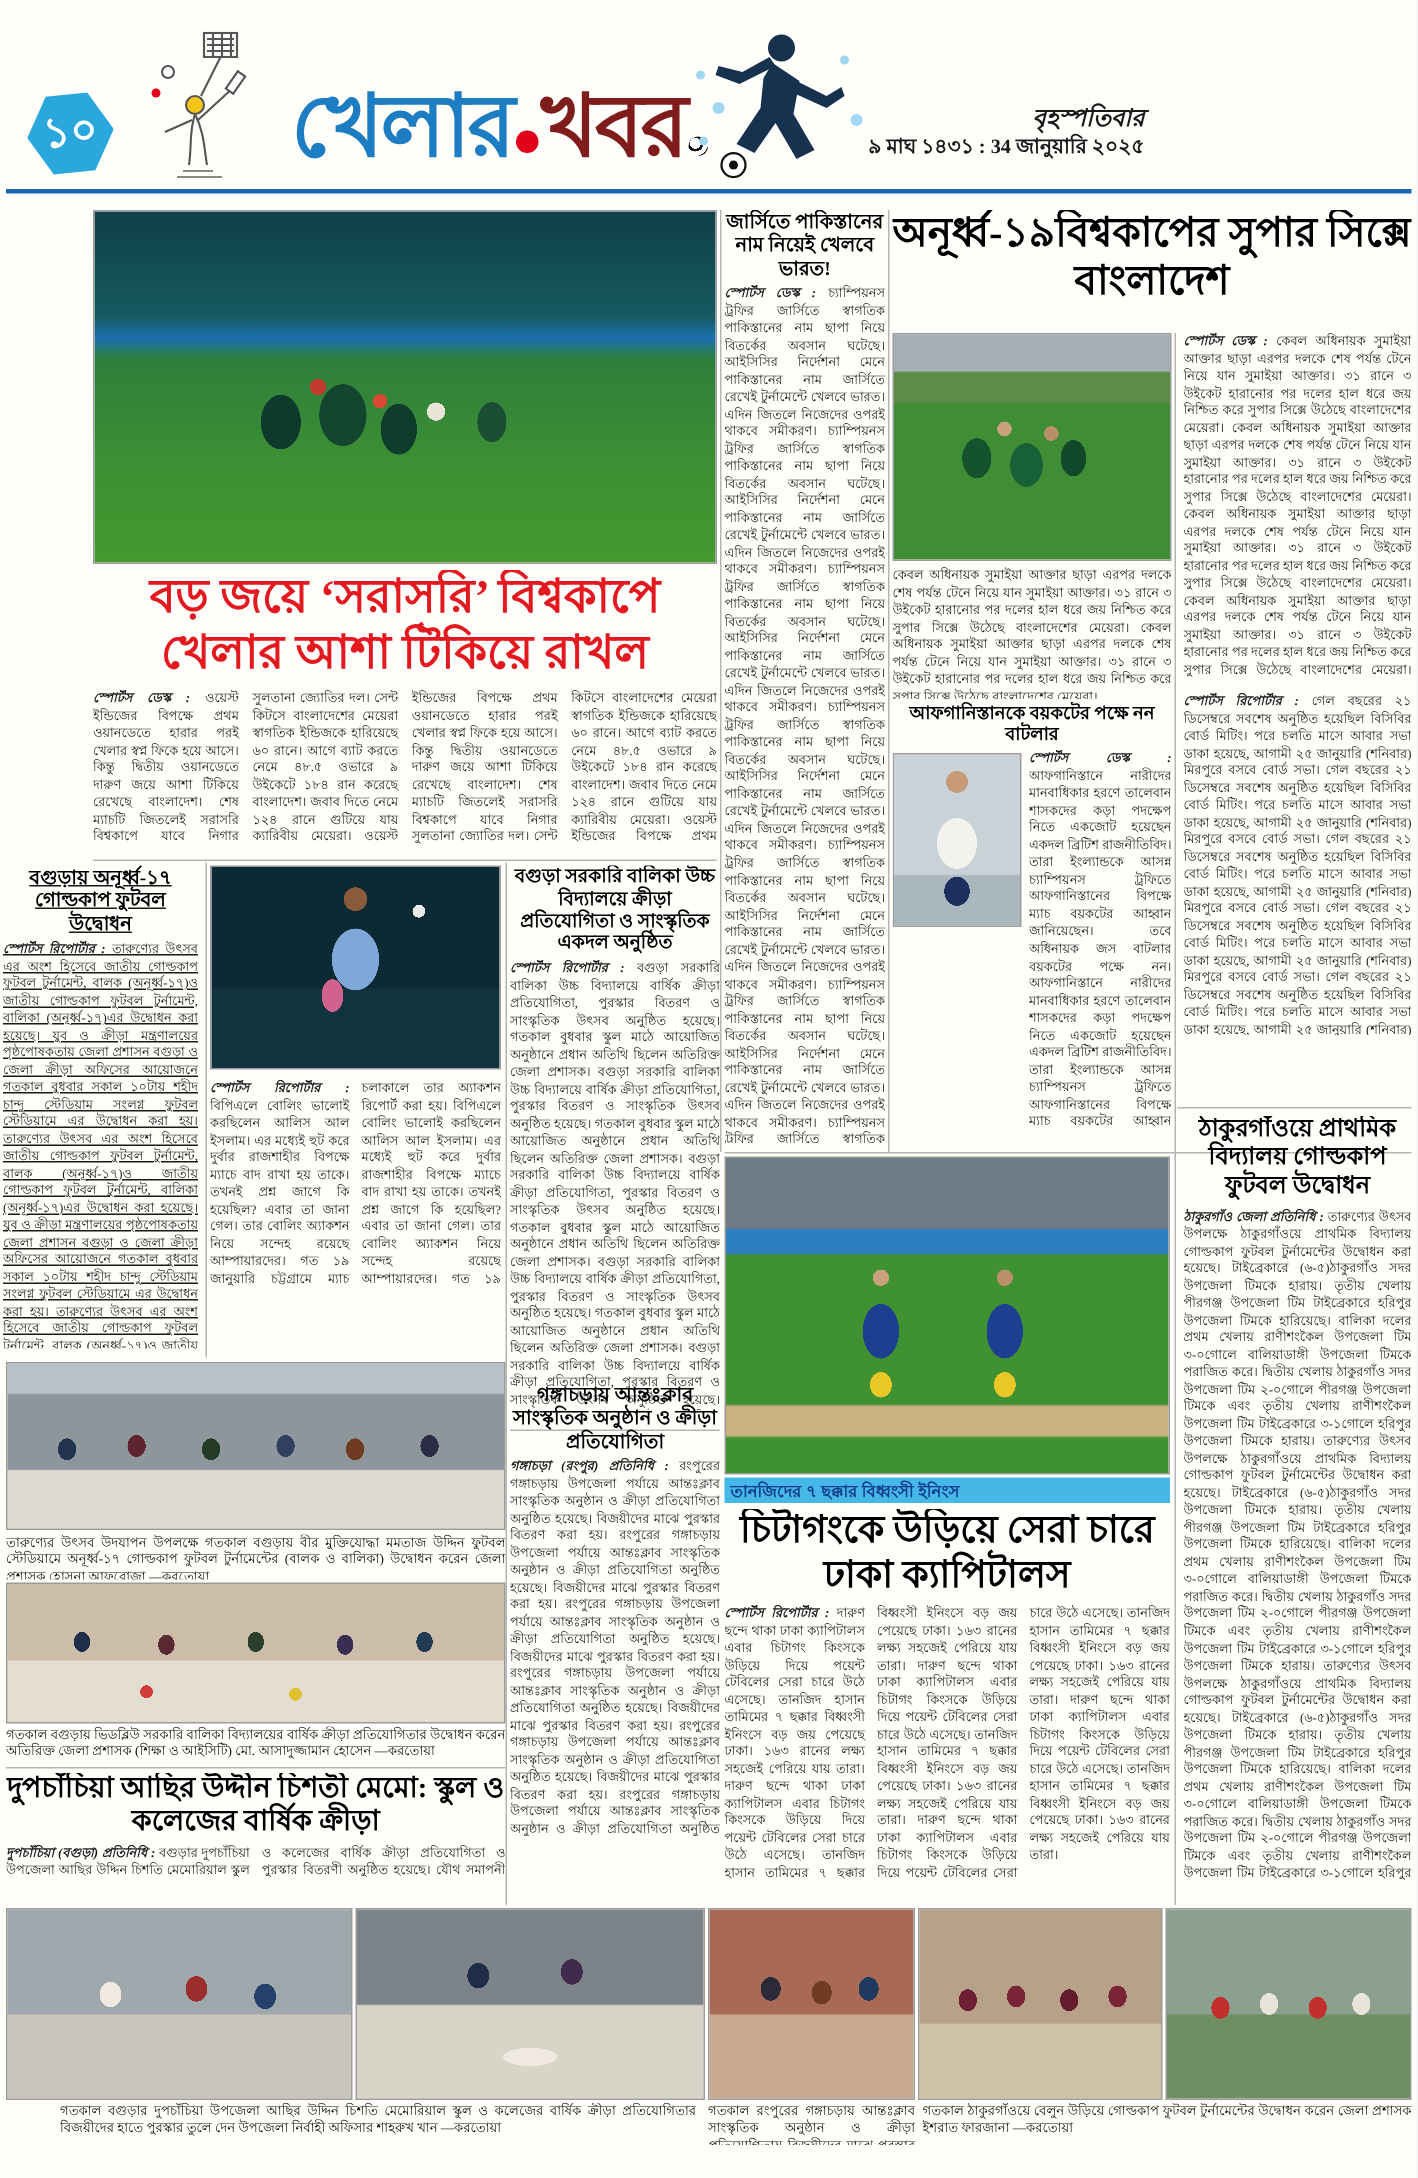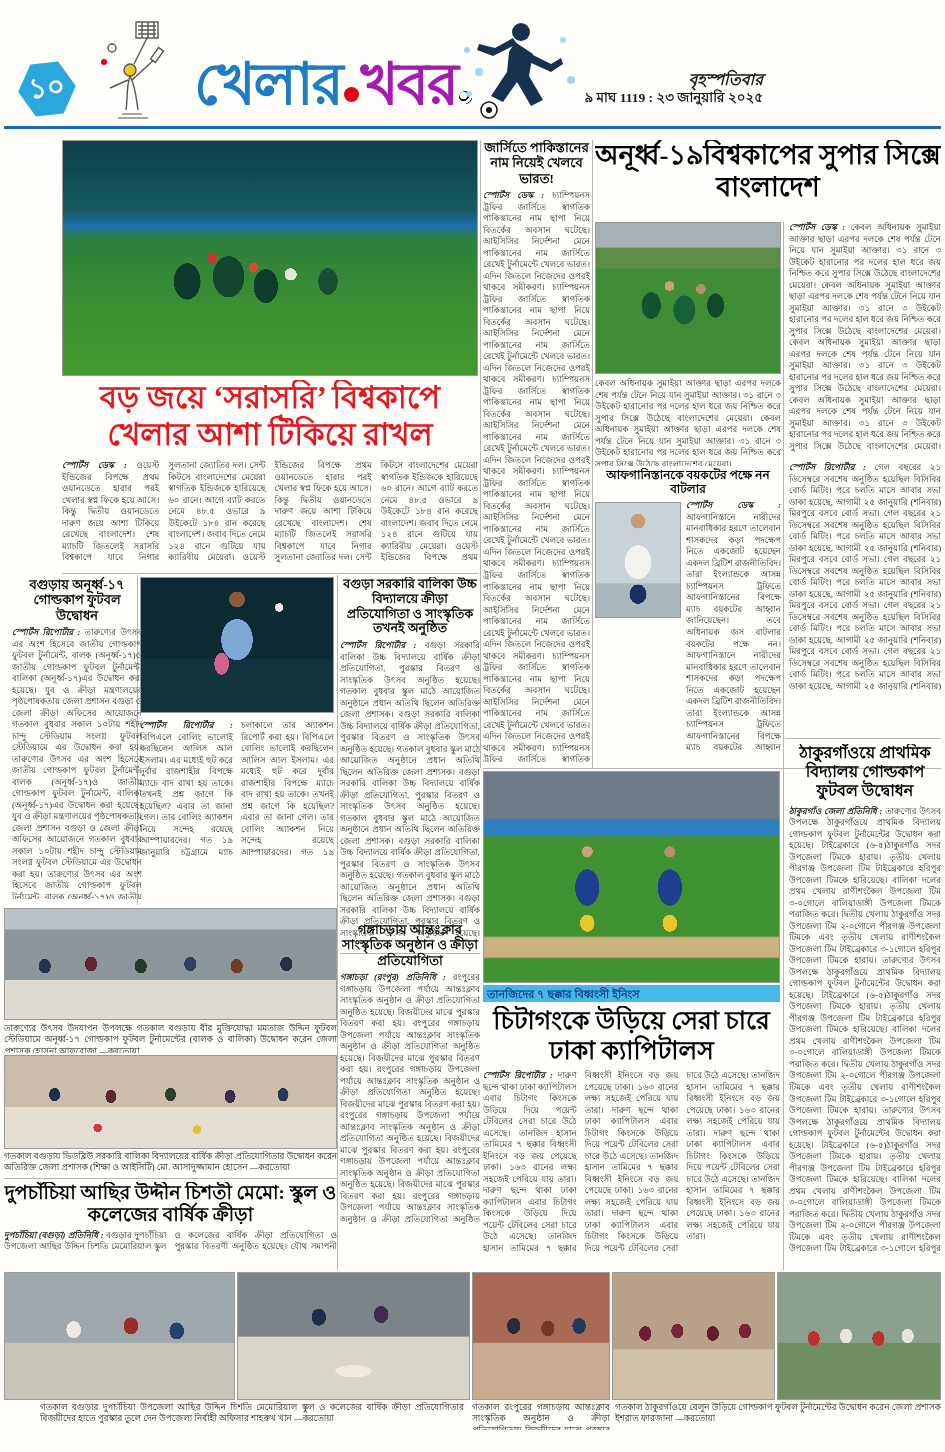--- a/index.html
+++ b/index.html
@@ -15,21 +15,21 @@
     position:absolute; left:14px; top:42px; width:58px; height:58px;
     background:#2aa7dd; clip-path:polygon(26% 5%,74% 5%,100% 50%,74% 95%,26% 95%,0 50%);
     display:flex; align-items:center; justify-content:center;
     color:#fff; font-weight:bold; font-size:28px; transform:rotate(-6deg);
     font-family:"Liberation Sans",sans-serif;
   }
   .doodle { position:absolute; left:86px; top:0; }
   .logo { position:absolute; left:190px; top:22px; white-space:nowrap; font-family:"Liberation Sans",sans-serif; }
   .logo .p1 { font-size:58px; font-weight:bold; color:#1d7dc2; letter-spacing:-2px; }
   .logo .reddot { display:inline-block; width:15px; height:15px; border-radius:50%; background:#e2001a; margin:0 2px 2px 2px; }
-  .logo .p2 { font-size:58px; font-weight:bold; color:#a21caf; letter-spacing:-2px; }
+  .logo .p2 { font-size:58px; font-weight:bold; color:#7f1d1d; letter-spacing:-2px; }
   .ballglyph { display:inline-block; width:13px; height:13px; border-radius:50%;
     background:radial-gradient(circle at 35% 35%, #fff 0 30%, #111 31% 45%, #fff 46% 70%, #111 71%);
     margin-left:2px; }
   .kicker-figure { position:absolute; left:455px; top:2px; }
   .dateblock { position:absolute; right:178px; top:52px; text-align:right; line-height:1.25; }
   .dateblock .wd { font-size:16px; font-weight:bold; font-style:italic; }
   .dateblock .dt { font-size:13.5px; font-weight:bold; }
   .paperlogo { position:absolute; right:8px; top:40px; width:150px; text-align:center;
     border-left:5px solid #1d7dc2; padding-left:10px; font-family:"Liberation Sans",sans-serif; }
   .paperlogo .pfx { font-size:15px; font-weight:bold; letter-spacing:1px; }
@@ -175,21 +175,21 @@
           <path d="M56 22 L74 34 L70 56 L84 80 L72 86 L58 62 L44 82 L32 76 L48 52 L50 32 Z"></path>
           <path d="M58 24 L34 36 L18 30 L20 24 L36 28 L54 18 Z"></path>
           <path d="M72 34 L92 44 L102 38 L104 44 L92 52 L70 42 Z"></path>
         </g>
         <circle cx="30" cy="90" r="8" fill="#fff" stroke="#111" stroke-width="1.5"></circle>
         <circle cx="30" cy="90" r="3" fill="#111"></circle>
       </svg>
     </div>
     <div class="dateblock">
       <div class="wd">বৃহস্পতিবার</div>
-      <div class="dt">৯ মাঘ 1119 : ২৩ জানুয়ারি ২০২৫</div>
+      <div class="dt">৯ মাঘ ১৪৩১ : 34 জানুয়ারি ২০২৫</div>
     </div>
   </div>
   <div class="mastrule"></div>
 
   <div class="vr" style="left:480px; top:140px; height:628px;"></div>
   <div class="vr" style="left:592px; top:140px; height:628px;"></div>
   <div class="vr" style="left:783px; top:222px; height:1048px;"></div>
   <div class="vr" style="left:137px; top:575px; height:330px;"></div>
   <div class="vr" style="left:337px; top:575px; height:695px;"></div>
   <div class="hr" style="left:62px; top:573px; width:416px;"></div>
@@ -233,32 +233,32 @@
 
   <div class="art" style="left:789px; top:458px; width:152px; height:276px;">
     <p class="body-txt" style="height:228px; margin-top:4px;"><b>স্পোর্টস রিপোর্টার :</b> <span>গেল বছরের ২১ ডিসেম্বরে সবশেষ অনুষ্ঠিত হয়েছিল বিসিবির বোর্ড মিটিং। পরে চলতি মাসে আবার সভা ডাকা হয়েছে, আগামী ২৫ জানুয়ারি (শনিবার) মিরপুরে বসবে বোর্ড সভা। গেল বছরের ২১ ডিসেম্বরে সবশেষ অনুষ্ঠিত হয়েছিল বিসিবির বোর্ড মিটিং। পরে চলতি মাসে আবার সভা ডাকা হয়েছে, আগামী ২৫ জানুয়ারি (শনিবার) মিরপুরে বসবে বোর্ড সভা। গেল বছরের ২১ ডিসেম্বরে সবশেষ অনুষ্ঠিত হয়েছিল বিসিবির বোর্ড মিটিং। পরে চলতি মাসে আবার সভা ডাকা হয়েছে, আগামী ২৫ জানুয়ারি (শনিবার) মিরপুরে বসবে বোর্ড সভা। গেল বছরের ২১ ডিসেম্বরে সবশেষ অনুষ্ঠিত হয়েছিল বিসিবির বোর্ড মিটিং। পরে চলতি মাসে আবার সভা ডাকা হয়েছে, আগামী ২৫ জানুয়ারি (শনিবার) মিরপুরে বসবে বোর্ড সভা। গেল বছরের ২১ ডিসেম্বরে সবশেষ অনুষ্ঠিত হয়েছিল বিসিবির বোর্ড মিটিং। পরে চলতি মাসে আবার সভা ডাকা হয়েছে, আগামী ২৫ জানুয়ারি (শনিবার) মিরপুরে বসবে বোর্ড সভা। গেল বছরের ২১ ডিসেম্বরে সবশেষ অনুষ্ঠিত হয়েছিল বিসিবির বোর্ড মিটিং। পরে চলতি মাসে আবার সভা ডাকা হয়েছে, আগামী ২৫ জানুয়ারি (শনিবার) মিরপুরে বসবে বোর্ড সভা। গেল বছরের ২১ ডিসেম্বরে সবশেষ অনুষ্ঠিত হয়েছিল বিসিবির বোর্ড মিটিং। পরে চলতি মাসে আবার সভা ডাকা হয়েছে, আগামী ২৫ জানুয়ারি (শনিবার) মিরপুরে বসবে বোর্ড সভা।</span></p>
   </div>
 
   <div class="art" style="left:789px; top:744px; width:152px; height:524px;">
     <div class="hl" style="font-size:16px;">ঠাকুরগাঁওয়ে প্রাথমিক বিদ্যালয় গোল্ডকাপ ফুটবল উদ্বোধন</div>
     <p class="body-txt" style="height:448px; margin-top:5px;"><b>ঠাকুরগাঁও জেলা প্রতিনিধি :</b> <span>তারুণ্যের উৎসব উপলক্ষে ঠাকুরগাঁওয়ে প্রাথমিক বিদ্যালয় গোল্ডকাপ ফুটবল টুর্নামেন্টের উদ্বোধন করা হয়েছে। টাইব্রেকারে (৬-৫)ঠাকুরগাঁও সদর উপজেলা টিমকে হারায়। তৃতীয় খেলায় পীরগঞ্জ উপজেলা টিম টাইব্রেকারে হরিপুর উপজেলা টিমকে হারিয়েছে। বালিকা দলের প্রথম খেলায় রাণীশংকৈল উপজেলা টিম ৩-০গোলে বালিয়াডাঙ্গী উপজেলা টিমকে পরাজিত করে। দ্বিতীয় খেলায় ঠাকুরগাঁও সদর উপজেলা টিম ২-০গোলে পীরগঞ্জ উপজেলা টিমকে এবং তৃতীয় খেলায় রাণীশংকৈল উপজেলা টিম টাইব্রেকারে ৩-১গোলে হরিপুর উপজেলা টিমকে হারায়। তারুণ্যের উৎসব উপলক্ষে ঠাকুরগাঁওয়ে প্রাথমিক বিদ্যালয় গোল্ডকাপ ফুটবল টুর্নামেন্টের উদ্বোধন করা হয়েছে। টাইব্রেকারে (৬-৫)ঠাকুরগাঁও সদর উপজেলা টিমকে হারায়। তৃতীয় খেলায় পীরগঞ্জ উপজেলা টিম টাইব্রেকারে হরিপুর উপজেলা টিমকে হারিয়েছে। বালিকা দলের প্রথম খেলায় রাণীশংকৈল উপজেলা টিম ৩-০গোলে বালিয়াডাঙ্গী উপজেলা টিমকে পরাজিত করে। দ্বিতীয় খেলায় ঠাকুরগাঁও সদর উপজেলা টিম ২-০গোলে পীরগঞ্জ উপজেলা টিমকে এবং তৃতীয় খেলায় রাণীশংকৈল উপজেলা টিম টাইব্রেকারে ৩-১গোলে হরিপুর উপজেলা টিমকে হারায়। তারুণ্যের উৎসব উপলক্ষে ঠাকুরগাঁওয়ে প্রাথমিক বিদ্যালয় গোল্ডকাপ ফুটবল টুর্নামেন্টের উদ্বোধন করা হয়েছে। টাইব্রেকারে (৬-৫)ঠাকুরগাঁও সদর উপজেলা টিমকে হারায়। তৃতীয় খেলায় পীরগঞ্জ উপজেলা টিম টাইব্রেকারে হরিপুর উপজেলা টিমকে হারিয়েছে। বালিকা দলের প্রথম খেলায় রাণীশংকৈল উপজেলা টিম ৩-০গোলে বালিয়াডাঙ্গী উপজেলা টিমকে পরাজিত করে। দ্বিতীয় খেলায় ঠাকুরগাঁও সদর উপজেলা টিম ২-০গোলে পীরগঞ্জ উপজেলা টিমকে এবং তৃতীয় খেলায় রাণীশংকৈল উপজেলা টিম টাইব্রেকারে ৩-১গোলে হরিপুর উপজেলা টিমকে হারায়।</span></p>
   </div>
 
-  <div class="art" style="left:12px; top:577px; width:130px; height:328px;">
+  <div class="art" style="left:2px; top:577px; width:130px; height:328px;text-decoration:underline;">
     <div class="hl" style="font-size:13px;">বগুড়ায় অনূর্ধ্ব-১৭ গোল্ডকাপ ফুটবল উদ্বোধন</div>
     <p class="body-txt" style="height:272px; margin-top:4px;"><b>স্পোর্টস রিপোর্টার :</b> <span>তারুণ্যের উৎসব এর অংশ হিসেবে জাতীয় গোল্ডকাপ ফুটবল টুর্নামেন্ট, বালক (অনূর্ধ্ব-১৭)ও জাতীয় গোল্ডকাপ ফুটবল টুর্নামেন্ট, বালিকা (অনূর্ধ্ব-১৭)এর উদ্বোধন করা হয়েছে। যুব ও ক্রীড়া মন্ত্রণালয়ের পৃষ্ঠপোষকতায় জেলা প্রশাসন বগুড়া ও জেলা ক্রীড়া অফিসের আয়োজনে গতকাল বুধবার সকাল ১০টায় শহীদ চান্দু স্টেডিয়াম সংলগ্ন ফুটবল স্টেডিয়ামে এর উদ্বোধন করা হয়। তারুণ্যের উৎসব এর অংশ হিসেবে জাতীয় গোল্ডকাপ ফুটবল টুর্নামেন্ট, বালক (অনূর্ধ্ব-১৭)ও জাতীয় গোল্ডকাপ ফুটবল টুর্নামেন্ট, বালিকা (অনূর্ধ্ব-১৭)এর উদ্বোধন করা হয়েছে। যুব ও ক্রীড়া মন্ত্রণালয়ের পৃষ্ঠপোষকতায় জেলা প্রশাসন বগুড়া ও জেলা ক্রীড়া অফিসের আয়োজনে গতকাল বুধবার সকাল ১০টায় শহীদ চান্দু স্টেডিয়াম সংলগ্ন ফুটবল স্টেডিয়ামে এর উদ্বোধন করা হয়। তারুণ্যের উৎসব এর অংশ হিসেবে জাতীয় গোল্ডকাপ ফুটবল টুর্নামেন্ট, বালক (অনূর্ধ্ব-১৭)ও জাতীয় গোল্ডকাপ ফুটবল টুর্নামেন্ট, বালিকা (অনূর্ধ্ব-১৭)এর উদ্বোধন করা হয়েছে। যুব ও ক্রীড়া মন্ত্রণালয়ের পৃষ্ঠপোষকতায় জেলা প্রশাসন বগুড়া ও জেলা ক্রীড়া অফিসের আয়োজনে গতকাল বুধবার সকাল ১০টায় শহীদ চান্দু স্টেডিয়াম সংলগ্ন ফুটবল স্টেডিয়ামে এর উদ্বোধন করা হয়।</span></p>
   </div>
 
   <div class="photo ph-alis" style="left:140px; top:577px; width:194px; height:136px;"></div>
   <div class="art" style="left:140px; top:716px; width:194px; height:190px;">
     <p class="body-txt cols2" style="height:140px; margin-top:4px;"><b>স্পোর্টস রিপোর্টার :</b> <span>বিপিএলে বোলিং ভালোই করছিলেন আলিস আল ইসলাম। এর মধ্যেই হুট করে দুর্বার রাজশাহীর বিপক্ষে ম্যাচে বাদ রাখা হয় তাকে। তখনই প্রশ্ন জাগে কি হয়েছিল? এবার তা জানা গেল। তার বোলিং অ্যাকশন নিয়ে সন্দেহ রয়েছে আম্পায়ারদের। গত ১৯ জানুয়ারি চট্টগ্রামে ম্যাচ চলাকালে তার অ্যাকশন রিপোর্ট করা হয়। বিপিএলে বোলিং ভালোই করছিলেন আলিস আল ইসলাম। এর মধ্যেই হুট করে দুর্বার রাজশাহীর বিপক্ষে ম্যাচে বাদ রাখা হয় তাকে। তখনই প্রশ্ন জাগে কি হয়েছিল? এবার তা জানা গেল। তার বোলিং অ্যাকশন নিয়ে সন্দেহ রয়েছে আম্পায়ারদের। গত ১৯ জানুয়ারি চট্টগ্রামে ম্যাচ চলাকালে তার অ্যাকশন রিপোর্ট করা হয়। বিপিএলে বোলিং ভালোই করছিলেন আলিস আল ইসলাম। এর মধ্যেই হুট করে দুর্বার রাজশাহীর বিপক্ষে ম্যাচে বাদ রাখা হয় তাকে। তখনই প্রশ্ন জাগে কি হয়েছিল? এবার তা জানা গেল। তার বোলিং অ্যাকশন নিয়ে সন্দেহ রয়েছে আম্পায়ারদের। গত ১৯ জানুয়ারি চট্টগ্রামে ম্যাচ চলাকালে তার অ্যাকশন রিপোর্ট করা হয়।</span></p>
   </div>
 
   <div class="art" style="left:340px; top:577px; width:140px; height:372px;">
-    <div class="hl" style="font-size:12.5px;">বগুড়া সরকারি বালিকা উচ্চ বিদ্যালয়ে ক্রীড়া প্রতিযোগিতা ও সাংস্কৃতিক তখনই অনুষ্ঠিত</div>
+    <div class="hl" style="font-size:12.5px;">বগুড়া সরকারি বালিকা উচ্চ বিদ্যালয়ে ক্রীড়া প্রতিযোগিতা ও সাংস্কৃতিক একদল অনুষ্ঠিত</div>
     <p class="body-txt" style="height:300px; margin-top:4px;"><b>স্পোর্টস রিপোর্টার :</b> <span>বগুড়া সরকারি বালিকা উচ্চ বিদ্যালয়ে বার্ষিক ক্রীড়া প্রতিযোগিতা, পুরস্কার বিতরণ ও সাংস্কৃতিক উৎসব অনুষ্ঠিত হয়েছে। গতকাল বুধবার স্কুল মাঠে আয়োজিত অনুষ্ঠানে প্রধান অতিথি ছিলেন অতিরিক্ত জেলা প্রশাসক। বগুড়া সরকারি বালিকা উচ্চ বিদ্যালয়ে বার্ষিক ক্রীড়া প্রতিযোগিতা, পুরস্কার বিতরণ ও সাংস্কৃতিক উৎসব অনুষ্ঠিত হয়েছে। গতকাল বুধবার স্কুল মাঠে আয়োজিত অনুষ্ঠানে প্রধান অতিথি ছিলেন অতিরিক্ত জেলা প্রশাসক। বগুড়া সরকারি বালিকা উচ্চ বিদ্যালয়ে বার্ষিক ক্রীড়া প্রতিযোগিতা, পুরস্কার বিতরণ ও সাংস্কৃতিক উৎসব অনুষ্ঠিত হয়েছে। গতকাল বুধবার স্কুল মাঠে আয়োজিত অনুষ্ঠানে প্রধান অতিথি ছিলেন অতিরিক্ত জেলা প্রশাসক। বগুড়া সরকারি বালিকা উচ্চ বিদ্যালয়ে বার্ষিক ক্রীড়া প্রতিযোগিতা, পুরস্কার বিতরণ ও সাংস্কৃতিক উৎসব অনুষ্ঠিত হয়েছে। গতকাল বুধবার স্কুল মাঠে আয়োজিত অনুষ্ঠানে প্রধান অতিথি ছিলেন অতিরিক্ত জেলা প্রশাসক। বগুড়া সরকারি বালিকা উচ্চ বিদ্যালয়ে বার্ষিক ক্রীড়া প্রতিযোগিতা, পুরস্কার বিতরণ ও সাংস্কৃতিক উৎসব অনুষ্ঠিত হয়েছে। গতকাল বুধবার স্কুল মাঠে আয়োজিত অনুষ্ঠানে প্রধান অতিথি ছিলেন অতিরিক্ত জেলা প্রশাসক। বগুড়া সরকারি বালিকা উচ্চ বিদ্যালয়ে বার্ষিক ক্রীড়া প্রতিযোগিতা, পুরস্কার বিতরণ ও সাংস্কৃতিক উৎসব অনুষ্ঠিত হয়েছে। গতকাল বুধবার স্কুল মাঠে আয়োজিত অনুষ্ঠানে প্রধান অতিথি ছিলেন অতিরিক্ত জেলা প্রশাসক। বগুড়া সরকারি বালিকা উচ্চ বিদ্যালয়ে বার্ষিক ক্রীড়া প্রতিযোগিতা, পুরস্কার বিতরণ ও সাংস্কৃতিক উৎসব অনুষ্ঠিত হয়েছে। গতকাল বুধবার স্কুল মাঠে আয়োজিত অনুষ্ঠানে প্রধান অতিথি ছিলেন অতিরিক্ত জেলা প্রশাসক।</span></p>
   </div>
 
   <div class="art" style="left:340px; top:922px; width:140px; height:312px;">
     <div class="hl" style="font-size:13px;">গঙ্গাচড়ায় আন্তঃক্লাব সাংস্কৃতিক অনুষ্ঠান ও ক্রীড়া প্রতিযোগিতা</div>
     <p class="body-txt" style="height:252px; margin-top:4px;"><b>গঙ্গাচড়া (রংপুর) প্রতিনিধি :</b> <span>রংপুরের গঙ্গাচড়ায় উপজেলা পর্যায়ে আন্তঃক্লাব সাংস্কৃতিক অনুষ্ঠান ও ক্রীড়া প্রতিযোগিতা অনুষ্ঠিত হয়েছে। বিজয়ীদের মাঝে পুরস্কার বিতরণ করা হয়। রংপুরের গঙ্গাচড়ায় উপজেলা পর্যায়ে আন্তঃক্লাব সাংস্কৃতিক অনুষ্ঠান ও ক্রীড়া প্রতিযোগিতা অনুষ্ঠিত হয়েছে। বিজয়ীদের মাঝে পুরস্কার বিতরণ করা হয়। রংপুরের গঙ্গাচড়ায় উপজেলা পর্যায়ে আন্তঃক্লাব সাংস্কৃতিক অনুষ্ঠান ও ক্রীড়া প্রতিযোগিতা অনুষ্ঠিত হয়েছে। বিজয়ীদের মাঝে পুরস্কার বিতরণ করা হয়। রংপুরের গঙ্গাচড়ায় উপজেলা পর্যায়ে আন্তঃক্লাব সাংস্কৃতিক অনুষ্ঠান ও ক্রীড়া প্রতিযোগিতা অনুষ্ঠিত হয়েছে। বিজয়ীদের মাঝে পুরস্কার বিতরণ করা হয়। রংপুরের গঙ্গাচড়ায় উপজেলা পর্যায়ে আন্তঃক্লাব সাংস্কৃতিক অনুষ্ঠান ও ক্রীড়া প্রতিযোগিতা অনুষ্ঠিত হয়েছে। বিজয়ীদের মাঝে পুরস্কার বিতরণ করা হয়। রংপুরের গঙ্গাচড়ায় উপজেলা পর্যায়ে আন্তঃক্লাব সাংস্কৃতিক অনুষ্ঠান ও ক্রীড়া প্রতিযোগিতা অনুষ্ঠিত হয়েছে। বিজয়ীদের মাঝে পুরস্কার বিতরণ করা হয়।</span></p>
   </div>
 
   <div class="photo ph-group1" style="left:4px; top:908px; width:333px; height:112px;"></div>
   <div class="art" style="left:4px; top:1023px; width:333px; height:30px;">

